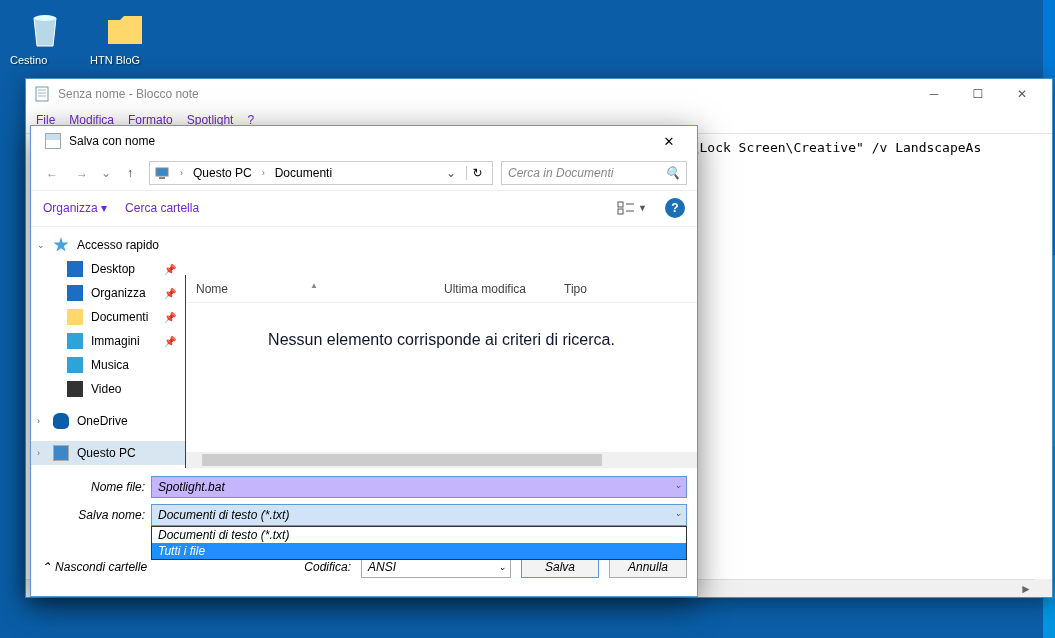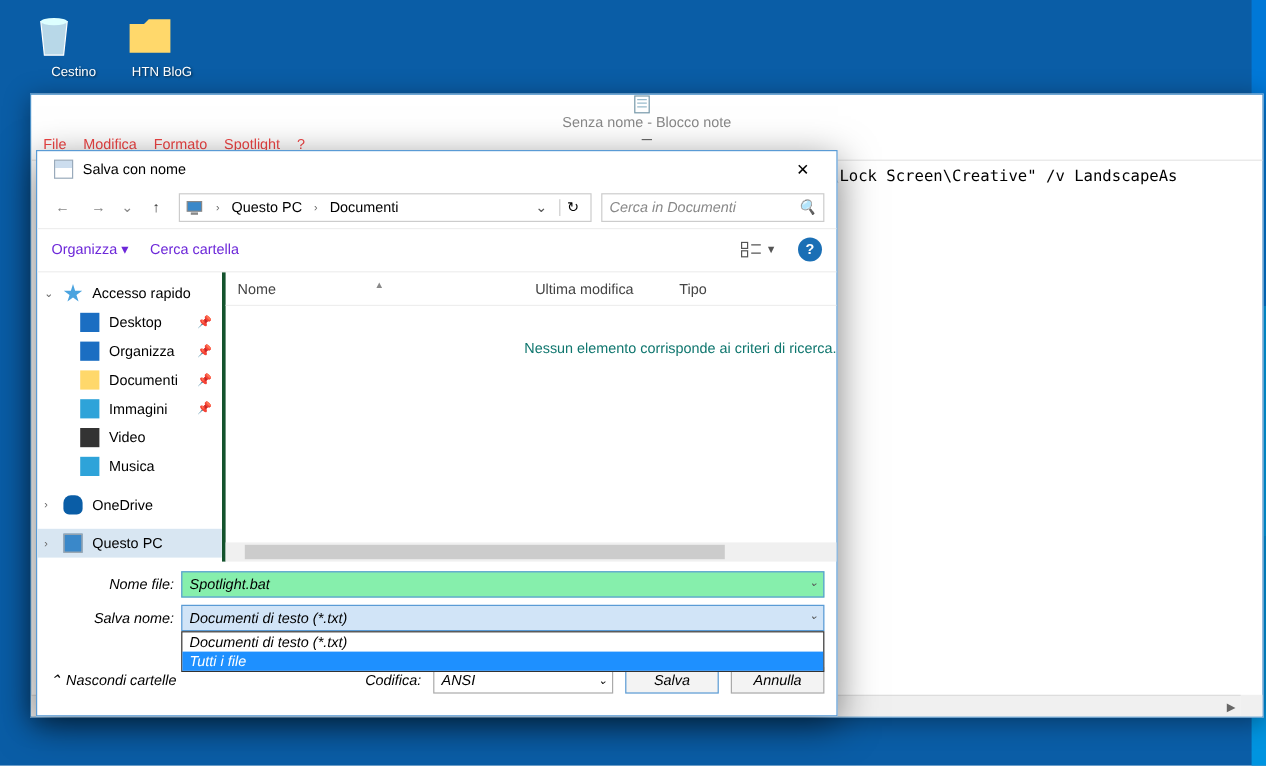--- a/index.html
+++ b/index.html
@@ -1,34 +1,34 @@
 <!DOCTYPE html>
 <html><head>
 <meta charset="utf-8">
 <style>
 * { box-sizing: border-box; margin: 0; padding: 0; }
 body { font-family: "Segoe UI", Tahoma, sans-serif; font-size: 12px; background: #0a5da6; width: 1055px; height: 638px; overflow: hidden; position: relative; }
 
 
-.desktop-icon { position: absolute; width: 70px; text-align: right; color: white; cursor: pointer; }
+.desktop-icon { position: absolute; width: 70px; text-align: left; color: white; cursor: pointer; }
 .desktop-icon .icon-img { width: 42px; height: 42px; margin: 0 auto 4px; }
 .desktop-icon .label { font-size: 11px; text-shadow: 1px 1px 2px rgba(0,0,0,.6); }
 .recycle-bin { top: 8px; left: 10px; }
 .htn-blog { top: 8px; left: 90px; }
 
 
 .edge-tiles { position: absolute; right: 0; top: 0; bottom: 0; width: 12px; background: linear-gradient(#0078d7 0 40%, #00a2ed 40% 70%, #0094e0 70% 100%); }
 
 
 .notepad { position: absolute; left: 25px; top: 78px; width: 1028px; height: 520px; background: #fff; border: 1px solid #4a90c8; box-shadow: 0 4px 20px rgba(0,0,0,.4); }
-.notepad .titlebar { height: 30px; display: flex; align-items: center; padding: 0 8px; color: #888; flex-direction: column; }
+.notepad .titlebar { height: 30px; display: flex; align-items: center; padding: 0 8px; color: #888; }
 .notepad .titlebar .app-icon { width: 16px; height: 16px; margin-right: 8px; }
 .notepad .titlebar .title { flex: 1; font-size: 12px; }
 .notepad .titlebar .winbtn { width: 44px; height: 28px; display: flex; align-items: center; justify-content: center; color: #555; }
-.notepad .menubar { height: 22px; display: flex; align-items: center; gap: 14px; padding: 0 10px; color: #ef4444; }
+.notepad .menubar { height: 22px; display: flex; align-items: center; gap: 14px; padding: 0 10px; color: #6d28d9; }
 .notepad .menubar span { cursor: pointer; }
 .notepad .content { position: absolute; top: 54px; left: 0; right: 0; bottom: 0; padding: 6px 10px; font-family: Consolas, monospace; font-size: 13px; white-space: pre; overflow: auto; border-top: 1px solid #e5e5e5; }
 .notepad .scroll-h { position: absolute; bottom: 0; left: 0; right: 18px; height: 18px; background: #f0f0f0; border-top: 1px solid #ddd; }
 .notepad .scroll-h .thumb { position: absolute; left: 16px; top: 2px; height: 14px; width: 520px; background: #ccc; }
 .notepad .scroll-h .arrow { position: absolute; top: 0; width: 16px; height: 18px; display: flex; align-items: center; justify-content: center; color: #666; }
 .notepad .scroll-h .arrow.l { left: 0; }
 .notepad .scroll-h .arrow.r { right: 0; }
 .notepad .scroll-v-corner { position: absolute; right: 0; bottom: 0; width: 18px; height: 18px; background: #f0f0f0; }
 
 
@@ -66,35 +66,35 @@
 .ico-star { background: #4aa3df; clip-path: polygon(50% 0,61% 35%,98% 35%,68% 57%,79% 91%,50% 70%,21% 91%,32% 57%,2% 35%,39% 35%); }
 .ico-desktop { background: #1b6ec2; }
 .ico-download { background: #1b6ec2; }
 .ico-folder { background: #ffd86b; }
 .ico-images { background: #2ea3d9; }
 .ico-music { background: #2ea3d9; }
 .ico-video { background: #333; }
 .ico-onedrive { background: #0a5da6; border-radius: 40% 40% 30% 30%; }
 .ico-pc { background: #3a88c9; border: 1px solid #aaa; }
 
-.dialog .filelist { flex: 1; border-left: 3px solid #14532d; position: relative; }
+.dialog .filelist { flex: 1; border-left: 1px solid #14532d; position: relative; margin-top: 48px; }
 .dialog .filelist .cols { height: 28px; display: flex; align-items: center; border-bottom: 1px solid #eee; font-size: 12px; color: #444; }
 .dialog .filelist .col { padding: 0 10px; }
 .dialog .filelist .col.name { width: 248px; position: relative; }
 .dialog .filelist .col.name .sort { position: absolute; left: 50%; top: -1px; font-size: 8px; color: #888; }
 .dialog .filelist .col.mod { width: 120px; }
 .dialog .filelist .col.type { width: 80px; }
-.dialog .filelist .empty { text-align: right; color: #0f766e; padding: 28px 0; font-size: 12px; }
+.dialog .filelist .empty { text-align: center; color: #0f172a; padding: 28px 0; font-size: 16px; }
 .dialog .filelist .scroll-h { position: absolute; bottom: 0; left: 0; right: 0; height: 16px; background: #f0f0f0; }
 .dialog .filelist .scroll-h .thumb { position: absolute; left: 16px; top: 2px; height: 12px; width: 400px; background: #ccc; }
 
 .dialog .bottom { position: absolute; left: 0; right: 0; bottom: 0; height: 128px; padding: 8px 10px; font-style: italic; }
 .dialog .formrow { display: flex; align-items: center; margin-bottom: 6px; position: relative; }
 .dialog .formrow .lbl { width: 110px; text-align: right; padding-right: 6px; }
-.dialog .formrow .field { flex: 1; height: 22px; border: 1px solid #aaa; padding: 0 22px 0 6px; font-size: 12px; display: flex; align-items: center; position: relative; background: #86efac; }
+.dialog .formrow .field { flex: 1; height: 22px; border: 1px solid #aaa; padding: 0 22px 0 6px; font-size: 12px; display: flex; align-items: center; position: relative; background: #c4b5fd; }
 .dialog .formrow .field.filename { border-color: #5a9bd5; }
 .dialog .formrow .field.saveas { background: #d1e4f7; border-color: #5a9bd5; }
 .dialog .formrow .field .dd { position: absolute; right: 4px; top: 3px; font-size: 9px; color: #555; }
 .dialog .dropdown-open { position: absolute; left: 120px; right: 10px; top: 58px; border: 1px solid #333; background: #fff; z-index: 10; }
 .dialog .dropdown-open .opt { height: 16px; padding: 0 6px; font-size: 12px; display: flex; align-items: center; }
 .dialog .dropdown-open .opt.sel { background: #1e90ff; color: #fff; }
 .dialog .btnrow { display: flex; align-items: center; gap: 10px; margin-top: 30px; }
 .dialog .btnrow .hide-folders { display: flex; align-items: center; gap: 4px; cursor: pointer; }
 .dialog .btnrow .spacer { flex: 1; }
 .dialog .btnrow .lblenc { }
@@ -228,26 +228,26 @@
           <span class="ico ico-folder"></span>
           <span>Documenti</span>
           <span class="pin">📌</span>
         </div>
       <div class="item sub">
           <span class="ico ico-images"></span>
           <span>Immagini</span>
           <span class="pin">📌</span>
         </div>
       <div class="item sub">
+          <span class="ico ico-music"></span>
+          <span>Musica</span>
+        </div>
+      <div class="item sub">
           <span class="ico ico-video"></span>
           <span>Video</span>
-        </div>
-      <div class="item sub">
-          <span class="ico ico-music"></span>
-          <span>Musica</span>
         </div>
       <div style="height:8px"></div>
       <div class="item">
           <span class="tree-exp">›</span>
           <span class="ico ico-onedrive"></span>
           <span>OneDrive</span>
         </div>
       <div style="height:8px"></div>
       <div class="item selected">
           <span class="tree-exp">›</span>

